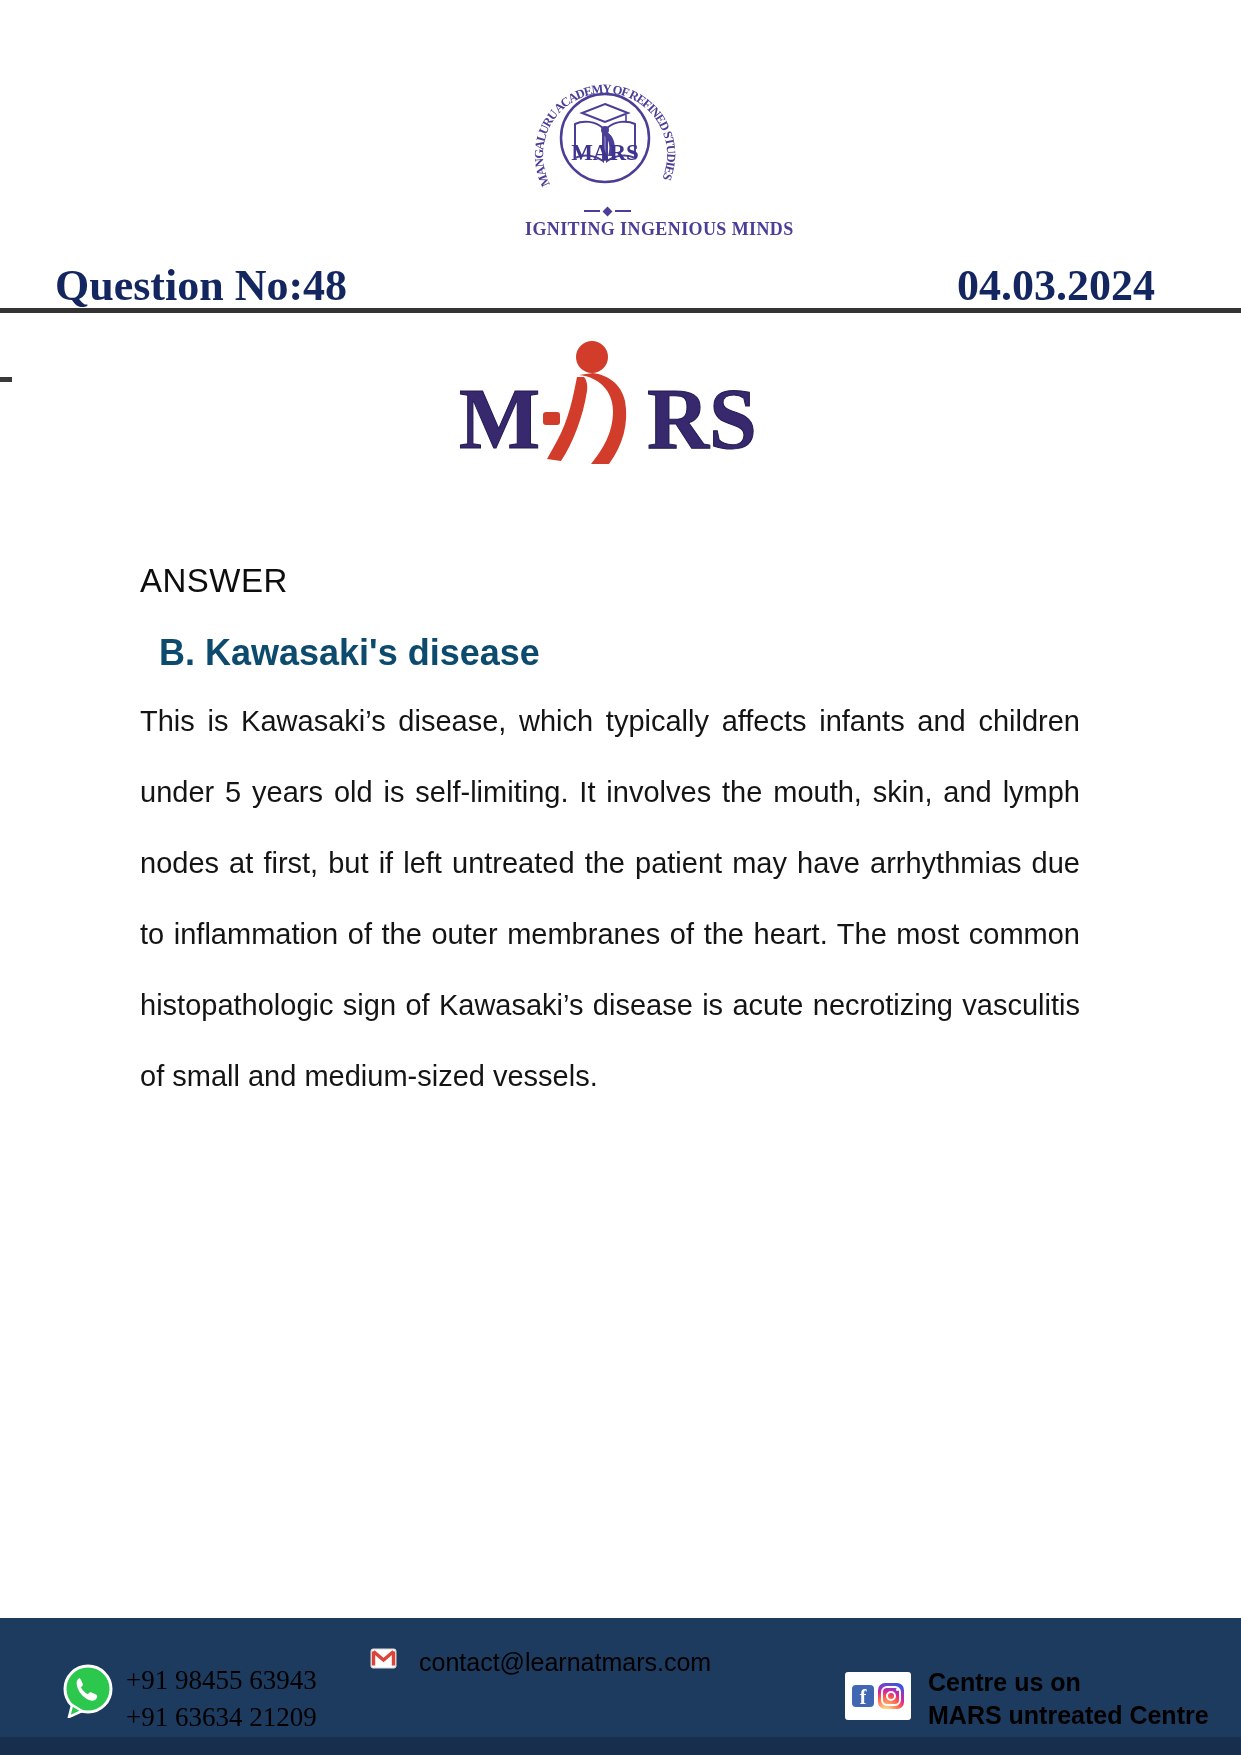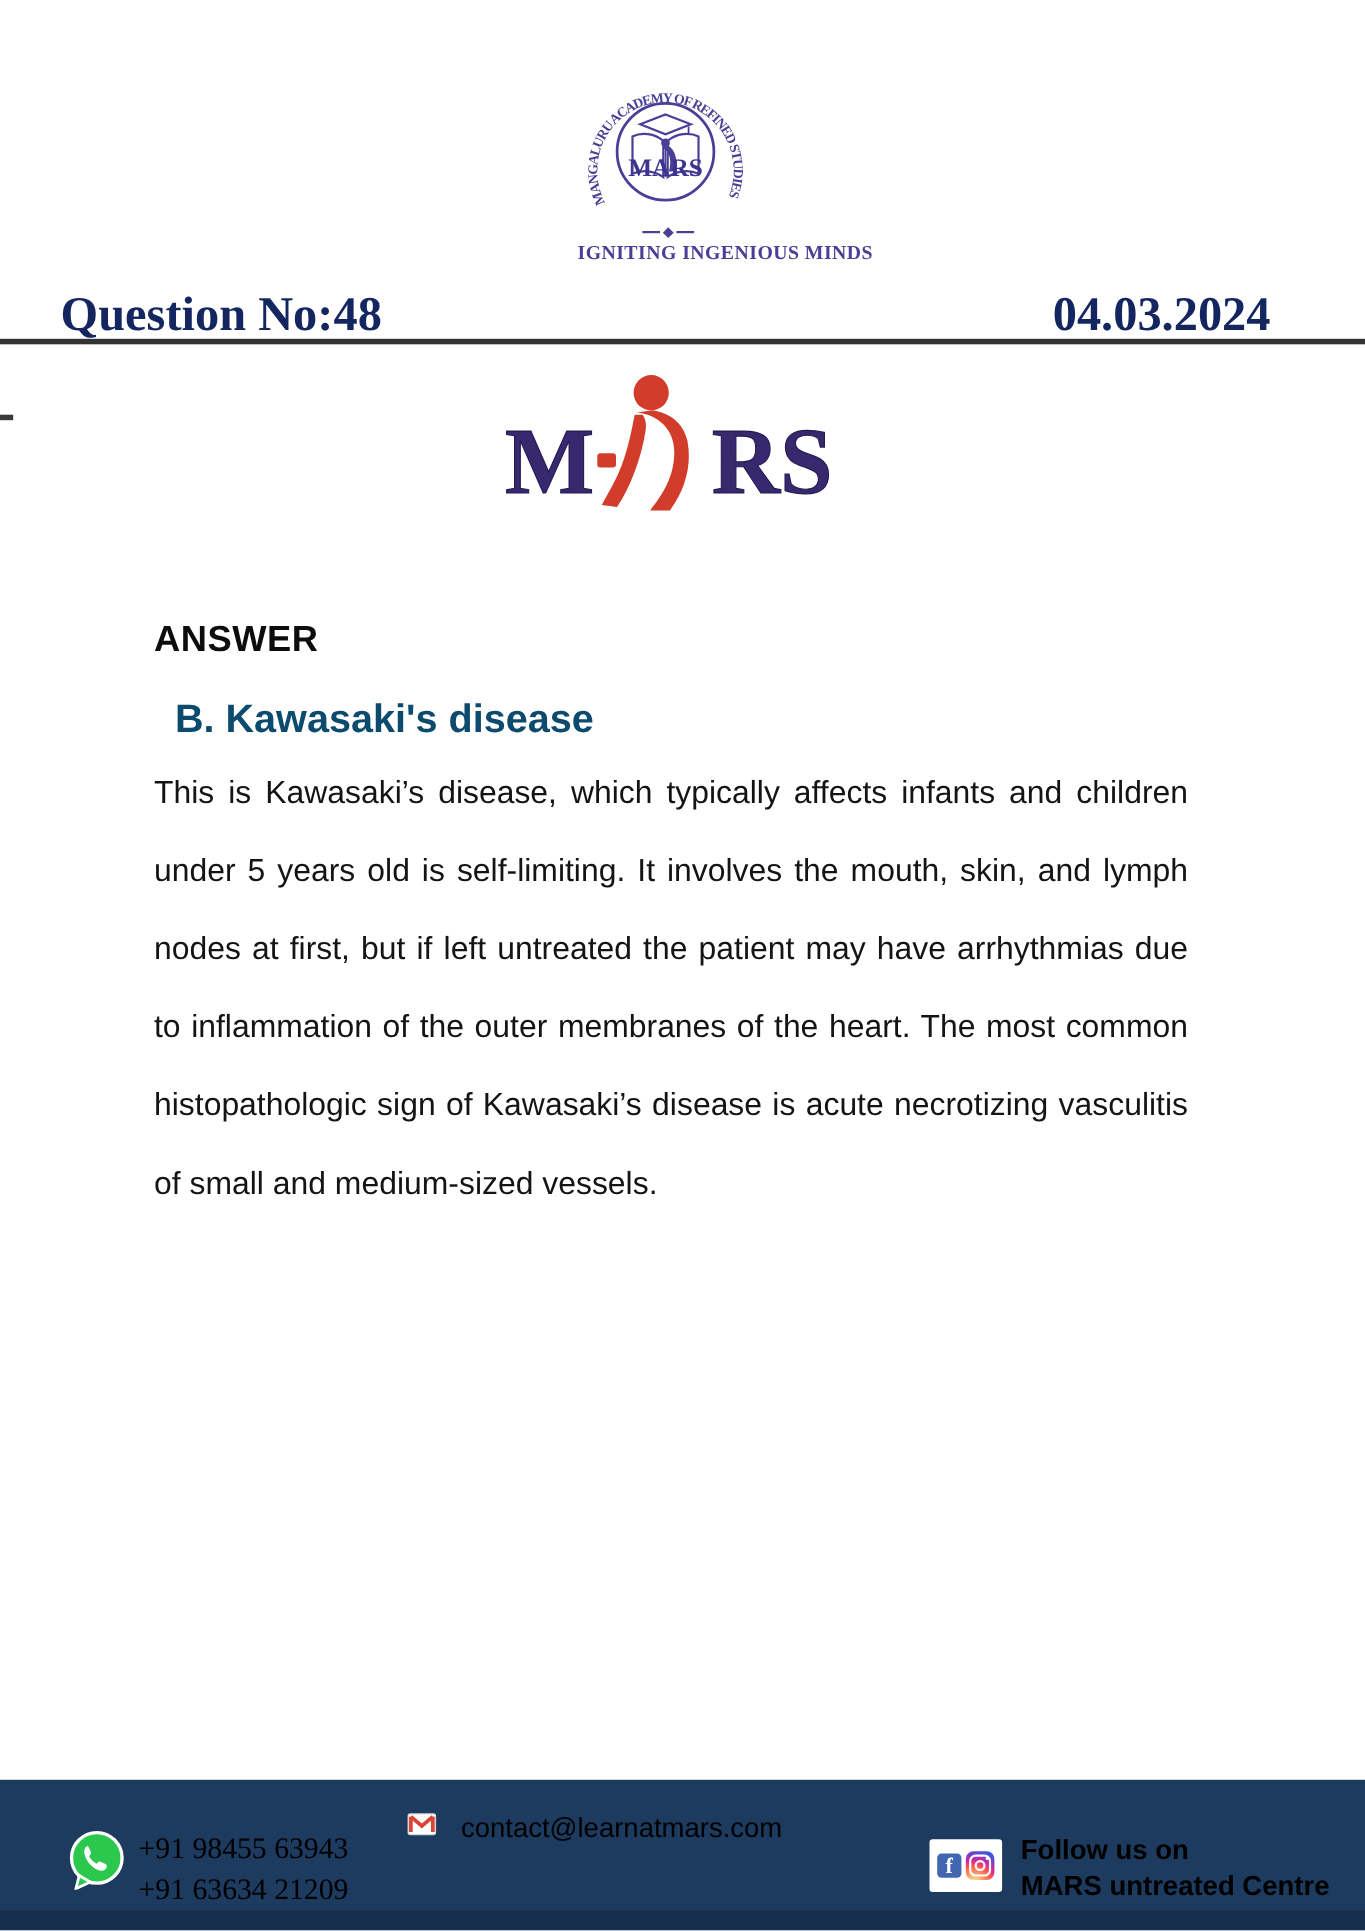--- a/index.html
+++ b/index.html
@@ -22,21 +22,21 @@
     font-family:"Liberation Serif",serif;font-weight:bold;font-size:44px;color:#13265f;}
   .q-label{position:absolute;left:55px;top:0;}
   .q-date{position:absolute;right:86px;top:0;}
   .separator{position:absolute;left:0;right:0;top:308px;height:5px;background:#333333;}
   .edge-dash{position:absolute;left:0;top:377px;width:12px;height:5px;background:#3a3a3a;}
   
   .mars-logo{position:absolute;left:455px;top:338px;width:332px;height:128px;}
   .mars-logo text{font-family:"Liberation Serif",serif;font-weight:bold;}
   
   .answer-heading{position:absolute;left:140px;top:562px;
-    font-size:33px;font-weight:bold;color:#0d0d0d;letter-spacing:.5px;}
+    font-size:33px;font-weight:normal;color:#0d0d0d;letter-spacing:.5px;}
   .answer-option{position:absolute;left:148px;top:632px;
     font-size:36px;font-weight:bold;color:#0c4a6e;margin-left:11px;}
   .answer-text{position:absolute;left:140px;top:686px;width:940px;
     font-size:29px;line-height:71px;color:#141414;text-align:justify;}
   
   .footer{position:absolute;left:0;right:0;top:1618px;height:137px;background:#1d3a5f;}
   .footer::after{content:"";position:absolute;left:0;right:0;bottom:0;height:18px;background:#172f4c;}
   .wa-icon{position:absolute;left:62px;top:1664px;}
   .phones{position:absolute;left:126px;top:1662px;
     font-family:"Liberation Serif",serif;font-weight:normal;font-size:27px;line-height:37px;}
@@ -147,17 +147,17 @@
     <div class="fb">
         <span>f</span>
       </div>
     <div class="ig">
       <div class="frame"></div>
         <div class="lens"></div>
         <div class="dot"></div>
     </div>
   </div>
   <div class="follow-text">
-    <div>Follow us on</div>
+    <div>Centre us on</div>
     <div>MARS untreated Centre</div>
   </div>
 
 </div>
 
 </body></html>

